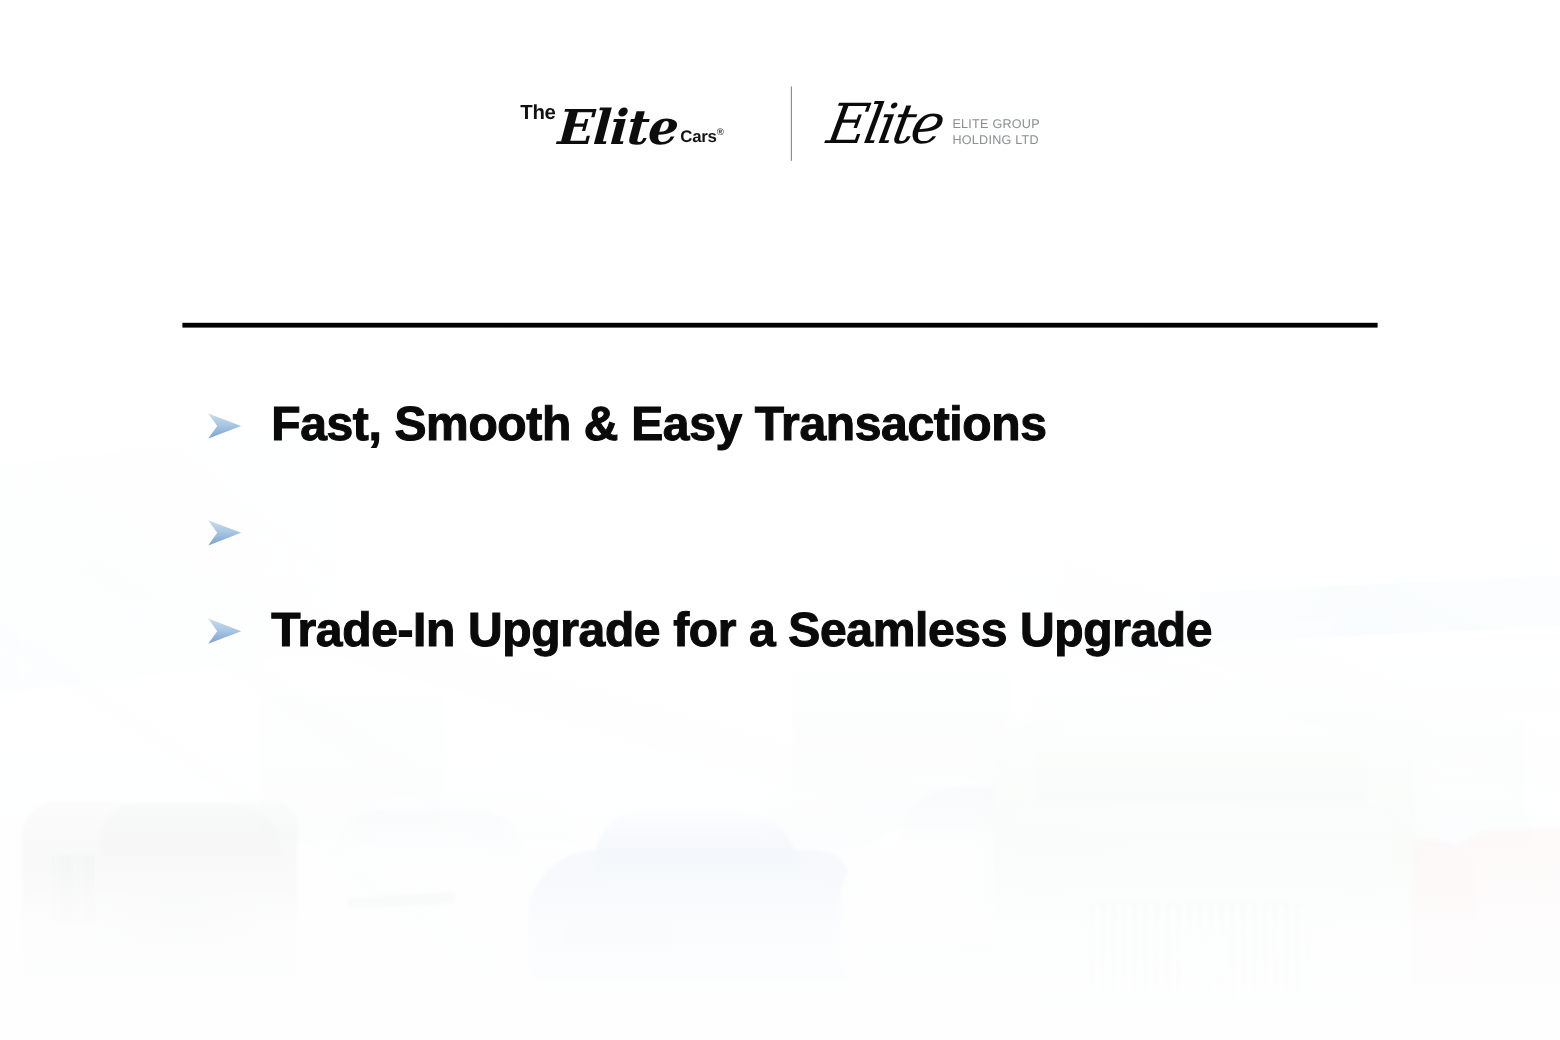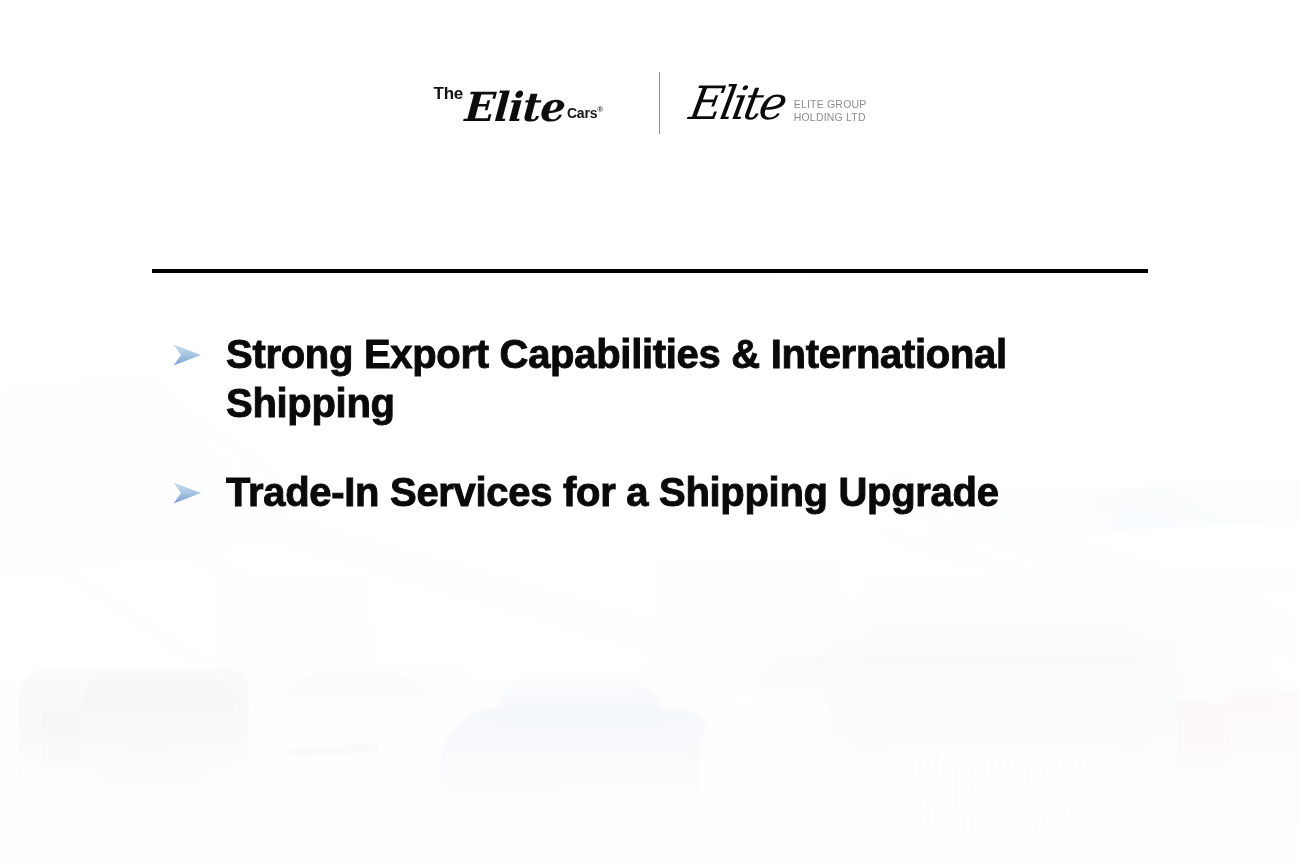--- a/index.html
+++ b/index.html
@@ -460,49 +460,63 @@
         <span class="eg-mark">Elite</span>
         <span class="eg-text"><span>ELITE GROUP</span><br><span>HOLDING LTD</span></span>
       </div>
 
     </div>
 
     <div class="rule"></div>
 
     <div class="bullets">
 
+      <div class="bullet">
+        <span class="arrow">
+          <svg width="34" height="34" viewBox="0 0 34 34" xmlns="http://www.w3.org/2000/svg">
+            <defs>
+              <linearGradient id="ag1" x1="0" y1="0" x2="0" y2="1">
+                <stop offset="0%" stop-color="#c5dcee"></stop>
+                <stop offset="48%" stop-color="#a8c6e2"></stop>
+                <stop offset="100%" stop-color="#7b9fd0"></stop>
+              </linearGradient>
+            </defs>
+            <path d="M3.5 6.5 L31 17 L3.5 27.5 L11 17 Z" fill="url(#ag1)"></path>
+          </svg>
+        </span>
+        <div class="btext">Fast, Smooth &amp; Easy Transactions</div>
+      </div>
 
       <div class="bullet">
         <span class="arrow">
           <svg width="34" height="34" viewBox="0 0 34 34" xmlns="http://www.w3.org/2000/svg">
             <defs>
               <linearGradient id="ag2" x1="0" y1="0" x2="0" y2="1">
                 <stop offset="0%" stop-color="#c5dcee"></stop>
                 <stop offset="48%" stop-color="#a8c6e2"></stop>
                 <stop offset="100%" stop-color="#7b9fd0"></stop>
               </linearGradient>
             </defs>
             <path d="M3.5 6.5 L31 17 L3.5 27.5 L11 17 Z" fill="url(#ag2)"></path>
           </svg>
         </span>
-        <div class="btext">Strong Export Capabilities &amp; International Shipping</div>
       </div>
 
       <div class="bullet">
         <span class="arrow">
           <svg width="34" height="34" viewBox="0 0 34 34" xmlns="http://www.w3.org/2000/svg">
             <defs>
               <linearGradient id="ag3" x1="0" y1="0" x2="0" y2="1">
                 <stop offset="0%" stop-color="#c5dcee"></stop>
                 <stop offset="48%" stop-color="#a8c6e2"></stop>
                 <stop offset="100%" stop-color="#7b9fd0"></stop>
               </linearGradient>
             </defs>
             <path d="M3.5 6.5 L31 17 L3.5 27.5 L11 17 Z" fill="url(#ag3)"></path>
           </svg>
         </span>
-        <div class="btext">Trade-In Services for a Shipping Upgrade</div>
+        <div class="btext">Trade-In Upgrade for a Seamless Upgrade</div>
       </div>
 
     </div>
 
   </div>
 </div>
 
 </body></html>

